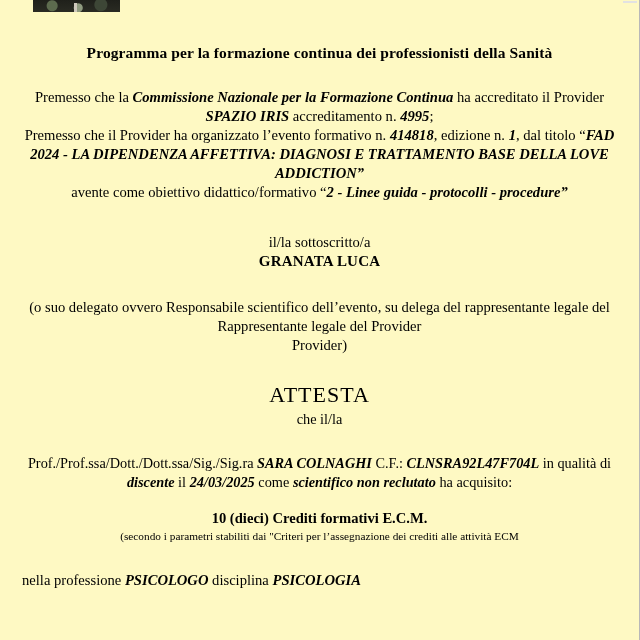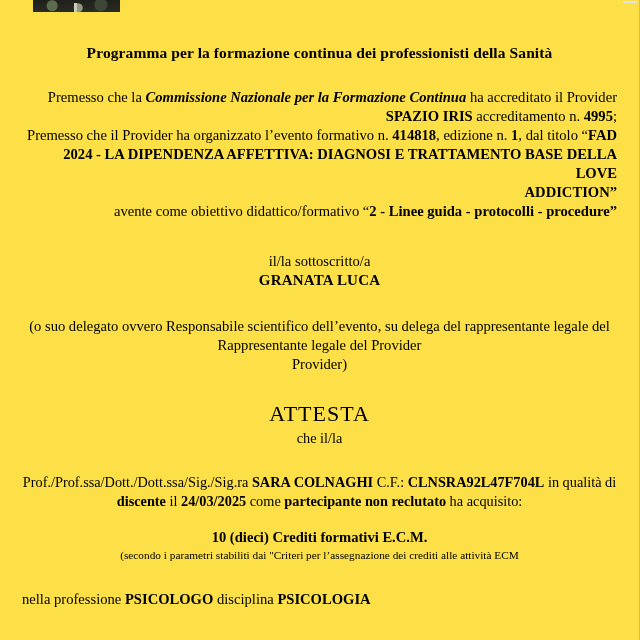--- a/index.html
+++ b/index.html
@@ -12,21 +12,21 @@
     height: 640px;
     overflow: hidden;
     font-family: "Liberation Serif", "DejaVu Serif", serif;
     color: #000000;
   }
 
   .page {
     position: relative;
     width: 640px;
     height: 640px;
-    background: #fde047;
+    background: #fef9c3;
     box-sizing: border-box;
     border-right: 1px solid #b8b8b8;
   }
 
   
   .header-band {
     position: relative;
     height: 12px;
     overflow: hidden;
   }
@@ -86,25 +86,25 @@
     font-weight: bold;
     font-size: 15.5px;
     letter-spacing: .1px;
     margin-top: 32px;
   }
 
   .para {
     font-size: 14.6px;
     line-height: 19px;
     margin-top: 26px;
-    text-align: right;
+    text-align: center;
   }
   .para .ln { display: block; }
 
-  b, .b { font-weight: bold; }
+  b, .b { font-weight: bold; font-style: italic; }
   .bi { font-weight: bold; font-style: italic; }
 
   .block-center {
     text-align: center;
     font-size: 14.6px;
     line-height: 19px;
   }
 
   .sottoscritto { margin-top: 31px; }
   .name-big { font-weight: bold; font-size: 15px; letter-spacing: .2px; }
@@ -186,21 +186,21 @@
       <div>(o suo delegato ovvero Responsabile scientifico dell’evento, su delega del rappresentante legale del</div>
       <div>Rappresentante legale del Provider</div>
       <div>Provider)</div>
     </div>
 
     <div class="attesta">ATTESTA</div>
     <div class="che-illa">che il/la</div>
 
     <div class="partecipante">
       <span>Prof./Prof.ssa/Dott./Dott.ssa/Sig./Sig.ra </span><span class="b">SARA COLNAGHI</span><span> C.F.: </span><span class="b">CLNSRA92L47F704L</span><span> in qualità di</span>
-      <span class="b">discente</span><span> il </span><span class="b">24/03/2025</span><span> come </span><span class="b">partecipante non reclutato</span><span> ha acquisito:</span>
+      <span class="b">discente</span><span> il </span><span class="b">24/03/2025</span><span> come </span><span class="b">scientifico non reclutato</span><span> ha acquisito:</span>
     </div>
 
     <div class="crediti">10 (dieci) Crediti formativi E.C.M.</div>
     <div class="crediti-note">
       <div>(secondo i parametri stabiliti dai "Criteri per l’assegnazione dei crediti alle attività ECM</div>
     </div>
 
     <div class="professione">
       <span>nella professione </span><span class="b">PSICOLOGO</span><span> disciplina </span><span class="b">PSICOLOGIA</span>
     </div>

